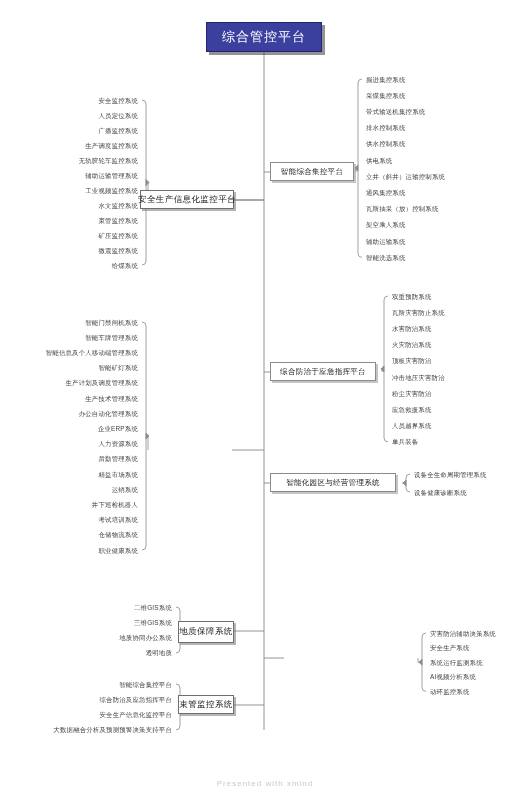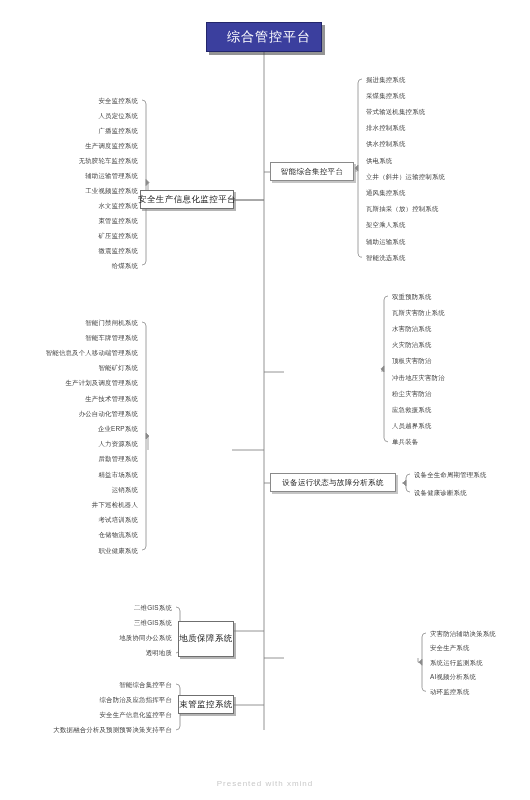--- a/index.html
+++ b/index.html
@@ -97,44 +97,47 @@
         <path d="M384,365.9 L381,368.9 L384,371.9 Z" fill="#8a8a8a"></path>
         <path d="M410,474 Q406,474 406,478 L406,488 Q406,492 410,492"></path>
         <path d="M406,483 L402,483 L402,483"></path>
         <path d="M406,480 L403,483 L406,486 Z" fill="#8a8a8a"></path>
         <path d="M426,633 Q422,633 422,637 L422,687.4 Q422,691.4 426,691.4"></path>
         <path d="M422,662.2 L418,662.2 L418,658"></path>
         <path d="M422,659.2 L419,662.2 L422,665.2 Z" fill="#8a8a8a"></path>
       </g>
     </svg>
 
-  <div class="node root" style="left:206px;top:22px;width:116px;height:30px;justify-content:flex-end;">
+  <div class="node root" style="left:206px;top:22px;width:116px;height:30px;">
     <span>综合管控平台</span>
   </div>
 
   <div class="node lvl1" style="left:140px;top:190px;width:94px;height:19px;">
     <span>安全生产信息化监控平台</span>
   </div>
 
 
-  <div class="node lvl1" style="left:178px;top:621px;width:56px;height:36px;">
+  <div class="node lvl1" style="left:178px;top:621px;width:56px;height:22px;">
     <span>地质保障系统</span>
   </div>
 
   <div class="node lvl1" style="left:178px;top:695px;width:56px;height:19px;">
     <span>束管监控系统</span>
   </div>
 
   <div class="node lvl2" style="left:270px;top:162px;width:84px;height:19px;">
     <span>智能综合集控平台</span>
   </div>
 
+  <div class="node lvl2" style="left:270px;top:362px;width:106px;height:19px;">
+    <span>综合防治于应急指挥平台</span>
+  </div>
 
   <div class="node lvl2" style="left:270px;top:473px;width:126px;height:19px;">
-    <span>设备运行状态与故障分析系统</span>
+    <span>智能化园区与经营管理系统</span>
   </div>
 
 
   <div id="leaf-layer">
       <div class="leaf r" style="right: 392px; top: 95.5px;">安全监控系统</div>
       <div class="leaf r" style="right: 392px; top: 110.5px;">人员定位系统</div>
       <div class="leaf r" style="right: 392px; top: 125.5px;">广播监控系统</div>
       <div class="leaf r" style="right: 392px; top: 140.5px;">生产调度监控系统</div>
       <div class="leaf r" style="right: 392px; top: 155.5px;">无轨胶轮车监控系统</div>
       <div class="leaf r" style="right: 392px; top: 170.5px;">辅助运输管理系统</div>

